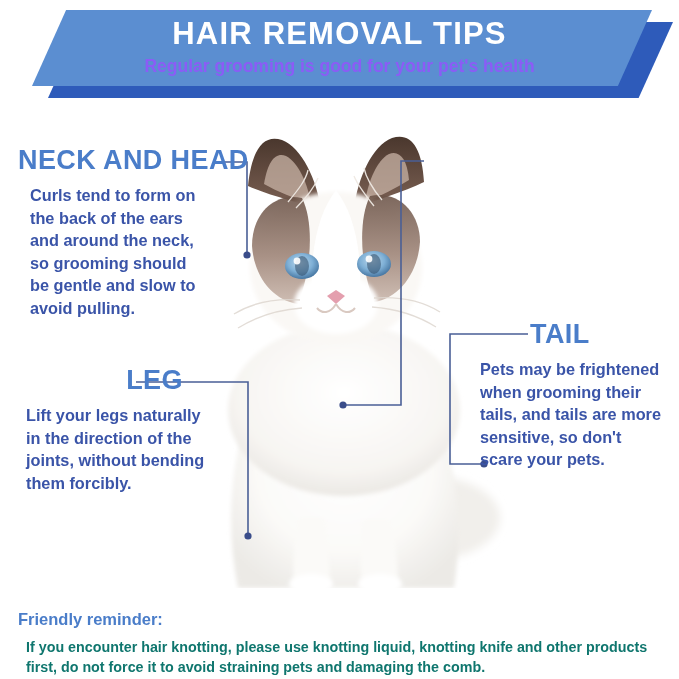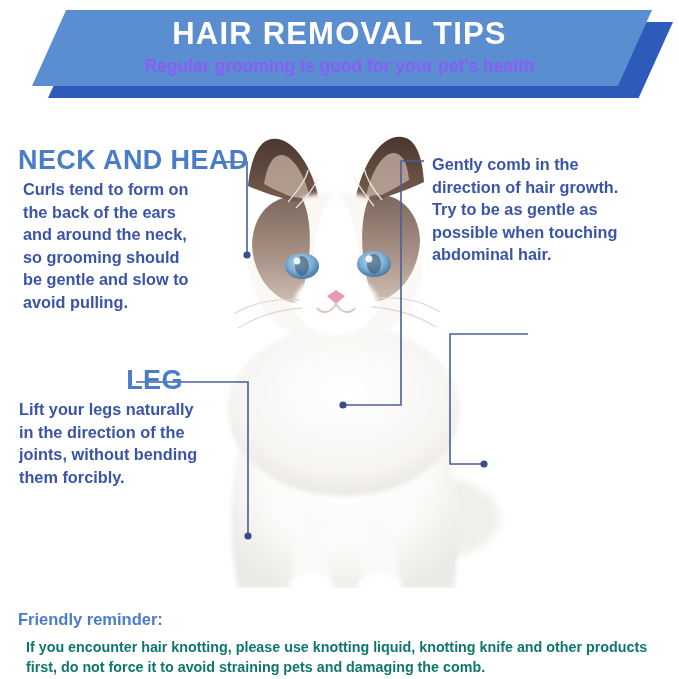--- a/index.html
+++ b/index.html
@@ -42,21 +42,21 @@
   .connectors{position:absolute;left:0;top:0;width:679px;height:679px;pointer-events:none;}
 
   
   .block{position:absolute;}
   .blk-title{
     color:#4a7dc9;font-weight:bold;font-size:27px;letter-spacing:0.4px;
     margin:0 0 6px 0;line-height:24px;white-space:nowrap;
   }
   .blk-body{
     color:#3a54a8;font-weight:bold;font-size:16.3px;line-height:22.5px;
-    margin:5px;white-space:pre-line;
+    margin:12px;white-space:pre-line;
   }
 
   #blk-neck{left:18px;top:148px;width:215px;}
   #blk-neck .blk-title{text-align:left;}
   #blk-back{left:427px;top:148px;width:250px;}
   #blk-back .blk-title{text-align:left;}
   #blk-tail{left:468px;top:322px;width:210px;}
   #blk-tail .blk-title{text-align:left;padding-left:62px;}
   #blk-leg{left:14px;top:368px;width:215px;}
   #blk-leg .blk-title{text-align:center;padding-left:66px;}
@@ -199,27 +199,30 @@
     <div class="blk-title">NECK AND HEAD</div>
     <div class="blk-body">Curls tend to form on
 the back of the ears
 and around the neck,
 so grooming should
 be gentle and slow to
 avoid pulling.</div>
   </div>
 
   <div class="block" id="blk-back">
-    <div class="blk-body">Gently comb in the
-direction of hair growth.
-Try to be as gentle as
-possible when touching
-abdominal hair.</div>
-  </div>
-
+  </div>
+
+  <div class="block" id="blk-tail">
+    <div class="blk-title">TAIL</div>
+    <div class="blk-body">Pets may be frightened
+when grooming their
+tails, and tails are more
+sensitive, so don't
+scare your pets.</div>
+  </div>
 
   <div class="block" id="blk-leg">
     <div class="blk-title">LEG</div>
     <div class="blk-body">Lift your legs naturally
 in the direction of the
 joints, without bending
 them forcibly.</div>
   </div>
 
   <div class="footer">

